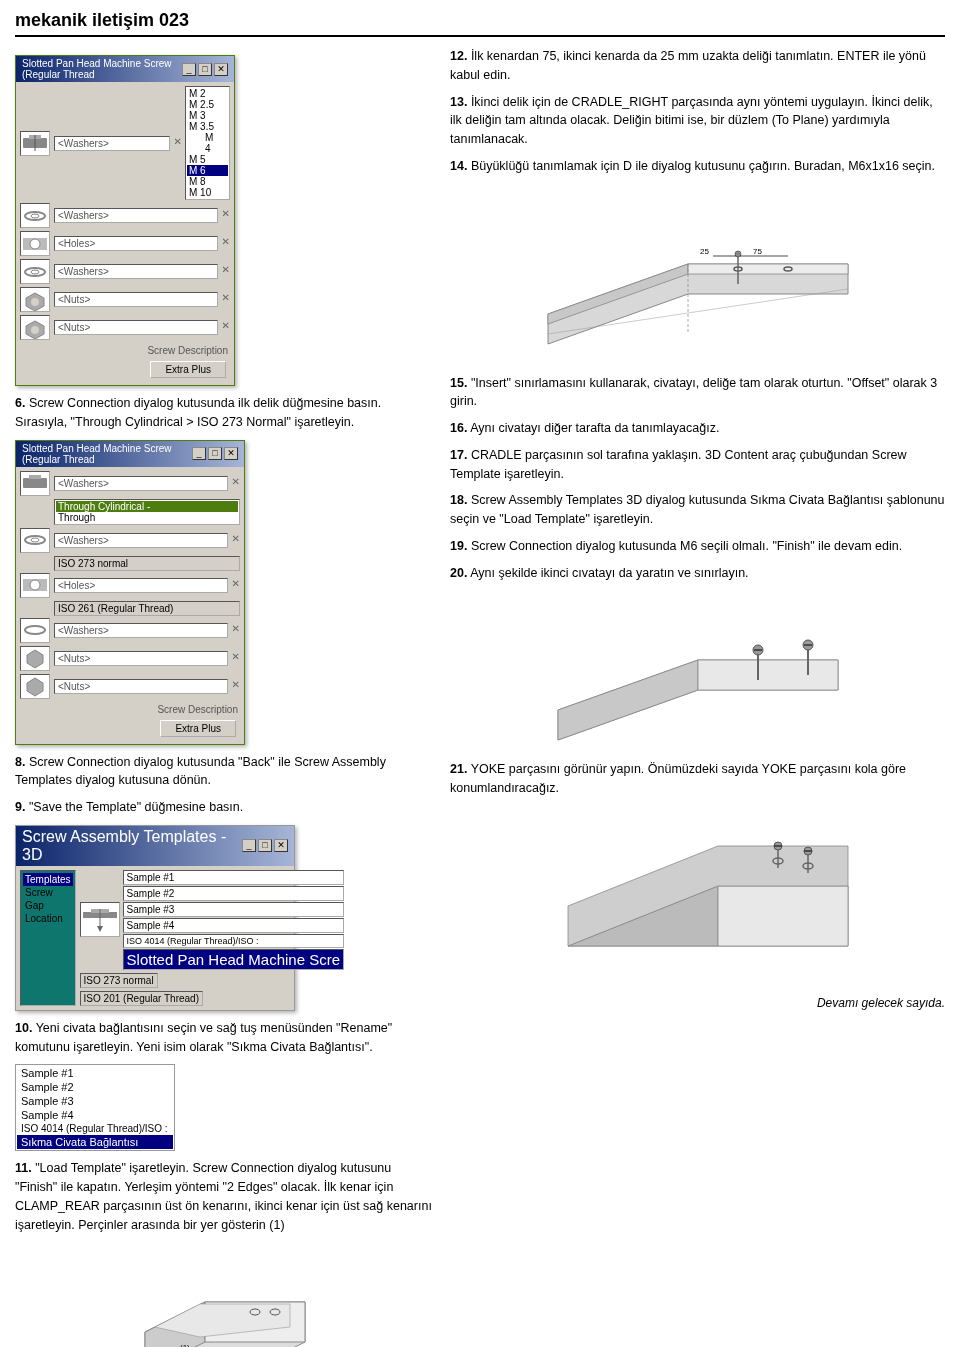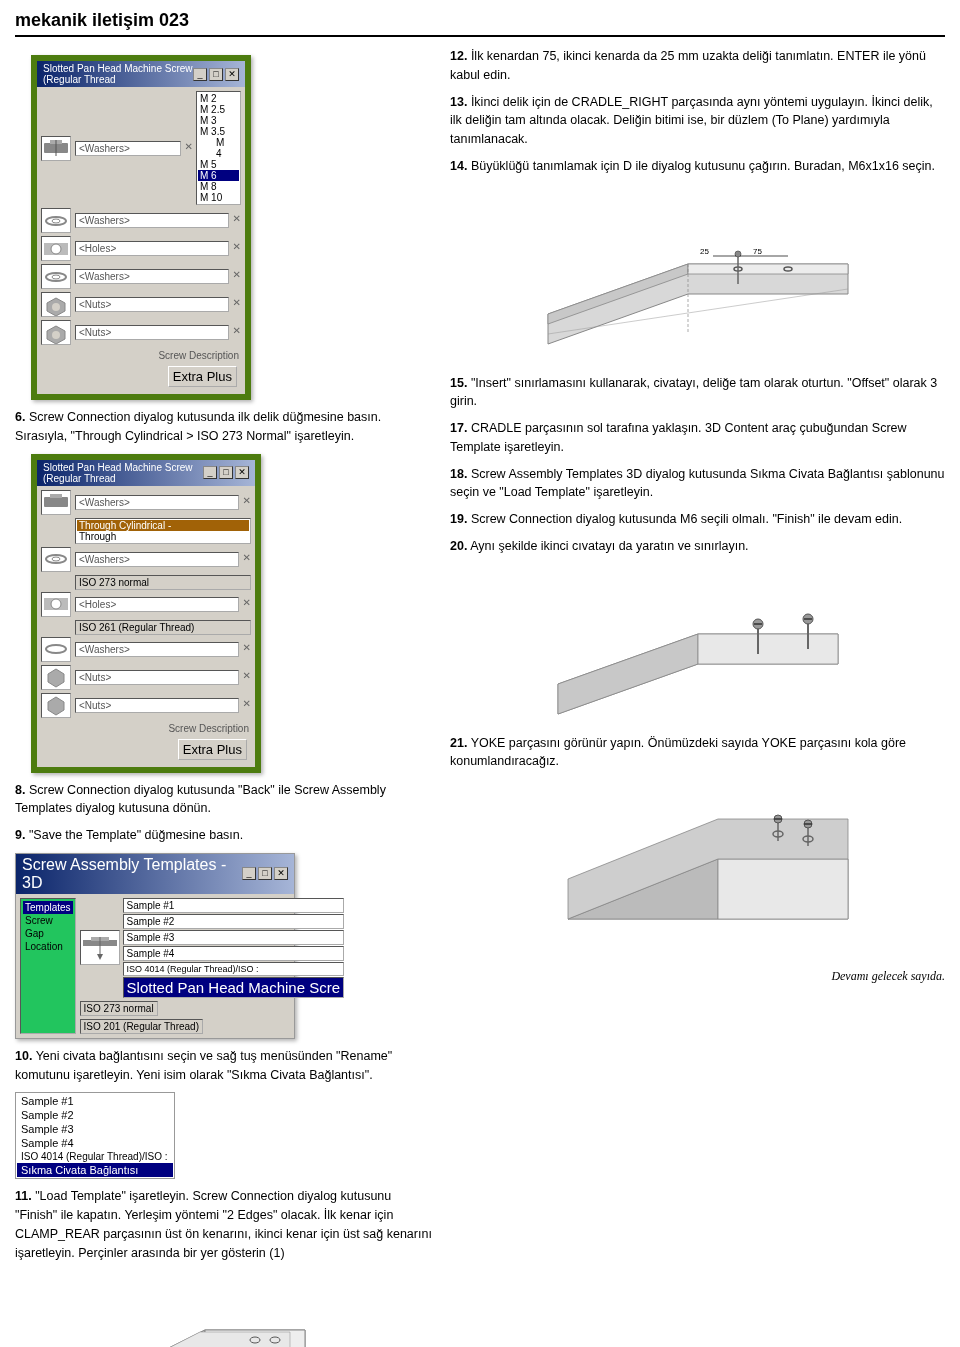--- a/index.html
+++ b/index.html
@@ -31,24 +31,24 @@
     }
 
     .step-text {
       font-size: 12.5px;
       line-height: 1.5;
       margin-bottom: 8px;
     }
 
     
     .dialog-box {
-      border: 6px solid #4d7c0f;
+      border: 1px solid #4d7c0f;
       background: #d4d0c8;
       width: 230px;
-      margin: 8px 16px;
+      margin: 8px 0;
       font-size: 11px;
       box-shadow: 2px 2px 4px rgba(0,0,0,0.3);
     }
 
     .dialog-title {
       background: linear-gradient(to right, #0a246a, #a6b5d7);
       color: #fff;
       padding: 2px 6px;
       font-size: 11px;
       display: flex;
@@ -115,22 +115,22 @@
 
     .dialog-footer {
       padding: 3px 4px;
       display: flex;
       justify-content: flex-end;
     }
 
     .dialog-btn {
       background: #d4d0c8;
       border: 1px outset #fff;
-      padding: 2px 4px;
-      font-size: 13px;
+      padding: 2px 14px;
+      font-size: 10px;
       cursor: pointer;
     }
 
     
     .right-diagram {
       margin: 5px 0 10px 0;
       display: flex;
       justify-content: center;
     }
 
@@ -149,21 +149,21 @@
     }
 
     .sat-body {
       display: flex;
       padding: 4px;
       gap: 4px;
     }
 
     .sat-left-panel {
       width: 70px;
-      background: #22c55e;
+      background: #0f766e;
       border: 1px inset #aaa;
       font-size: 10px;
       padding: 2px;
     }
 
     .sat-left-item {
       padding: 1px 2px;
       cursor: pointer;
     }
 
@@ -257,21 +257,20 @@
 
     svg text {
       font-family: Arial, sans-serif;
     }
 
     .devami {
       text-align: right;
       font-style: italic;
       font-size: 12px;
       margin-top: 5px;
-      font-family: Liberation Serif, serif;
     }
   </style>
 </head>
 <body>
 
 <div class="page">
 
   <div class="page-header">
     <h1>mekanik iletişim 023</h1>
   </div>
@@ -415,21 +414,21 @@
               </svg>
             </div>
             <div style="flex:1; display:flex; gap:2px;">
               <div class="dialog-dropdown" style="font-size:10px;">&lt;Washers&gt;</div>
               <span class="dialog-x">✕</span>
             </div>
           </div>
 
           <div style="margin: 3px 0 3px 34px;">
             <div style="background:#fff; border:1px inset #aaa; padding:1px; font-size:10px;">
-              <div style="padding:0 2px; background:#a16207; color:#fff;">Through Cylindrical -</div>
+              <div style="padding:0 2px; background:#4d7c0f; color:#fff;">Through Cylindrical -</div>
               <div style="padding:0 2px;">Through</div>
             </div>
           </div>
 
           <div class="dialog-row">
             <div class="dialog-icon">
               <svg width="28" height="22" viewBox="0 0 28 22">
                 <ellipse cx="14" cy="11" rx="10" ry="4" fill="none" stroke="#888" stroke-width="2"></ellipse>
                 <ellipse cx="14" cy="11" rx="4" ry="2" fill="none" stroke="#888" stroke-width="1"></ellipse>
               </svg>
@@ -637,20 +636,24 @@
           <text x="215" y="70" font-size="8" fill="#000">75</text>
           <text x="162" y="70" font-size="8" fill="#000">25</text>
         </svg>
       </div>
 
       <p class="step-text">
         <span class="step-num">15.</span>
         <span>"Insert" sınırlamasını kullanarak, civatayı, deliğe tam olarak oturtun. "Offset" olarak 3 girin.</span>
       </p>
 
+      <p class="step-text">
+        <span class="step-num">16.</span>
+        <span>Aynı civatayı diğer tarafta da tanımlayacağız.</span>
+      </p>
 
       <p class="step-text">
         <span class="step-num">17.</span>
         <span>CRADLE parçasının sol tarafına yaklaşın. 3D Content araç çubuğundan Screw Template işaretleyin.</span>
       </p>
 
       <p class="step-text">
         <span class="step-num">18.</span>
         <span>Screw Assembly Templates 3D diyalog kutusunda Sıkma Civata Bağlantısı şablonunu seçin ve "Load Template" işaretleyin.</span>
       </p>

